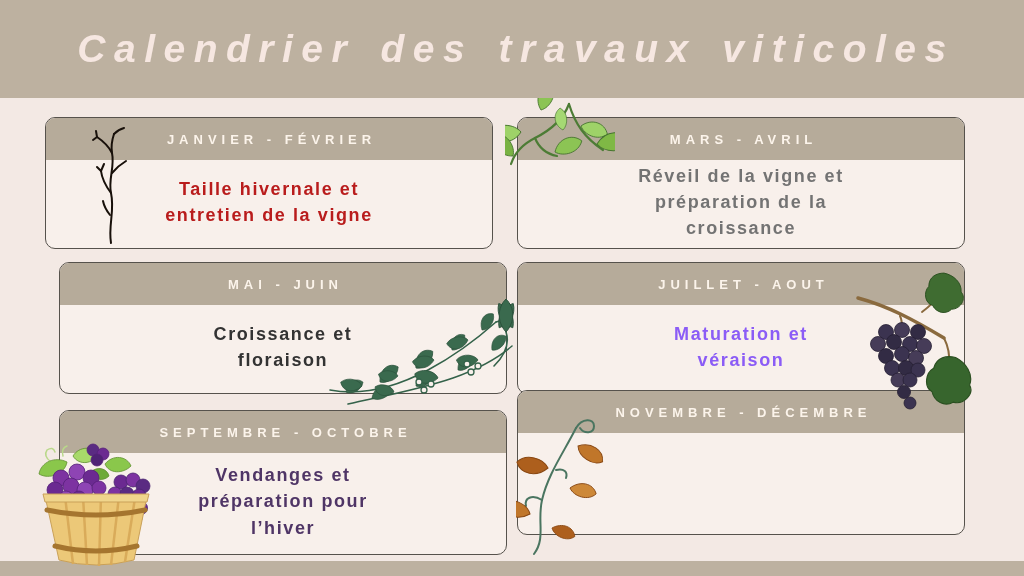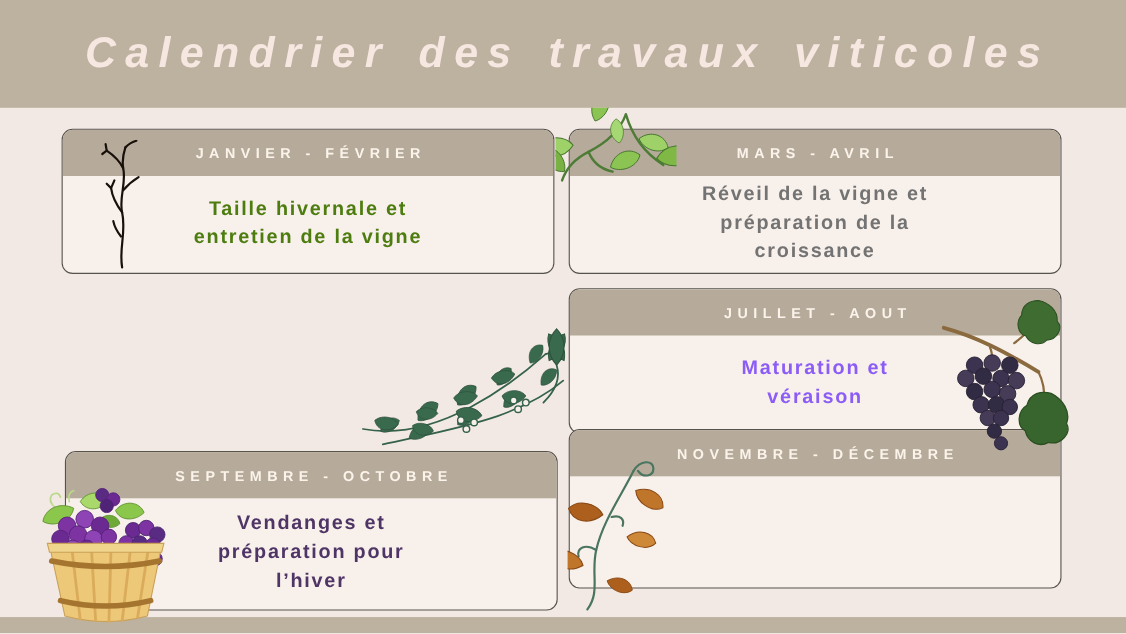--- a/index.html
+++ b/index.html
@@ -30,21 +30,21 @@
   .card-header {
     flex:0 0 42px; background:#b6ab9a; display:flex; align-items:center; justify-content:center;
     color:#fcf4eb; font-size:13px; font-weight:bold; letter-spacing:5px; padding-left:5px;
     white-space:nowrap;
   }
   .card-body {
     flex:1; display:flex; align-items:center; justify-content:center;
     text-align:center; font-size:18px; font-weight:bold; letter-spacing:1.6px;
     line-height:1.45; white-space:pre-line; padding:2px 14px 6px 14px;
   }
-  #card-1 { left:56px;  top:117px; width:446px; height:130px; }
+  #card-1 { left:45px;  top:117px; width:446px; height:130px; }
   #card-2 { left:517px; top:117px; width:446px; height:130px; }
   #card-3 { left:59px;  top:262px; width:446px; height:130px; }
   #card-4 { left:517px; top:262px; width:446px; height:130px; }
   #card-5 { left:59px;  top:410px; width:446px; height:143px; }
   #card-6 { left:517px; top:390px; width:446px; height:143px; }
   
   .ill { position:absolute; z-index:2; pointer-events:none; }
   #ill-1 { left:84px;  top:127px; width:54px;  height:118px; }
   #ill-2 { left:505px; top:98px;  width:110px; height:112px; }
   #ill-3 { left:328px; top:290px; width:200px; height:118px; }
@@ -56,31 +56,36 @@
 <body>
 
 <div id="stage">
 
   <div class="banner">
     <div class="title">Calendrier des travaux viticoles</div>
   </div>
 
   <div class="card" id="card-1">
     <div class="card-header">JANVIER - FÉVRIER</div>
-    <div class="card-body" style="color: #4d7c0f;">Taille hivernale et
+    <div class="card-body" style="color: #b91c1c;">Taille hivernale et
 entretien de la vigne</div>
   </div>
 
   <div class="card" id="card-2">
     <div class="card-header">MARS - AVRIL</div>
     <div class="card-body" style="color: #737373;">Réveil de la vigne et
 préparation de la
 croissance</div>
   </div>
 
+  <div class="card" id="card-3">
+    <div class="card-header">MAI - JUIN</div>
+    <div class="card-body" style="color: rgb(51, 51, 51);">Croissance et
+floraison</div>
+  </div>
 
   <div class="card" id="card-4">
     <div class="card-header">JUILLET - AOUT</div>
     <div class="card-body" style="color: #8b5cf6;">Maturation et
 véraison</div>
   </div>
 
   <div class="card" id="card-5">
     <div class="card-header">SEPTEMBRE - OCTOBRE</div>
     <div class="card-body" style="color: rgb(79, 53, 102); text-align: center;">Vendanges et

